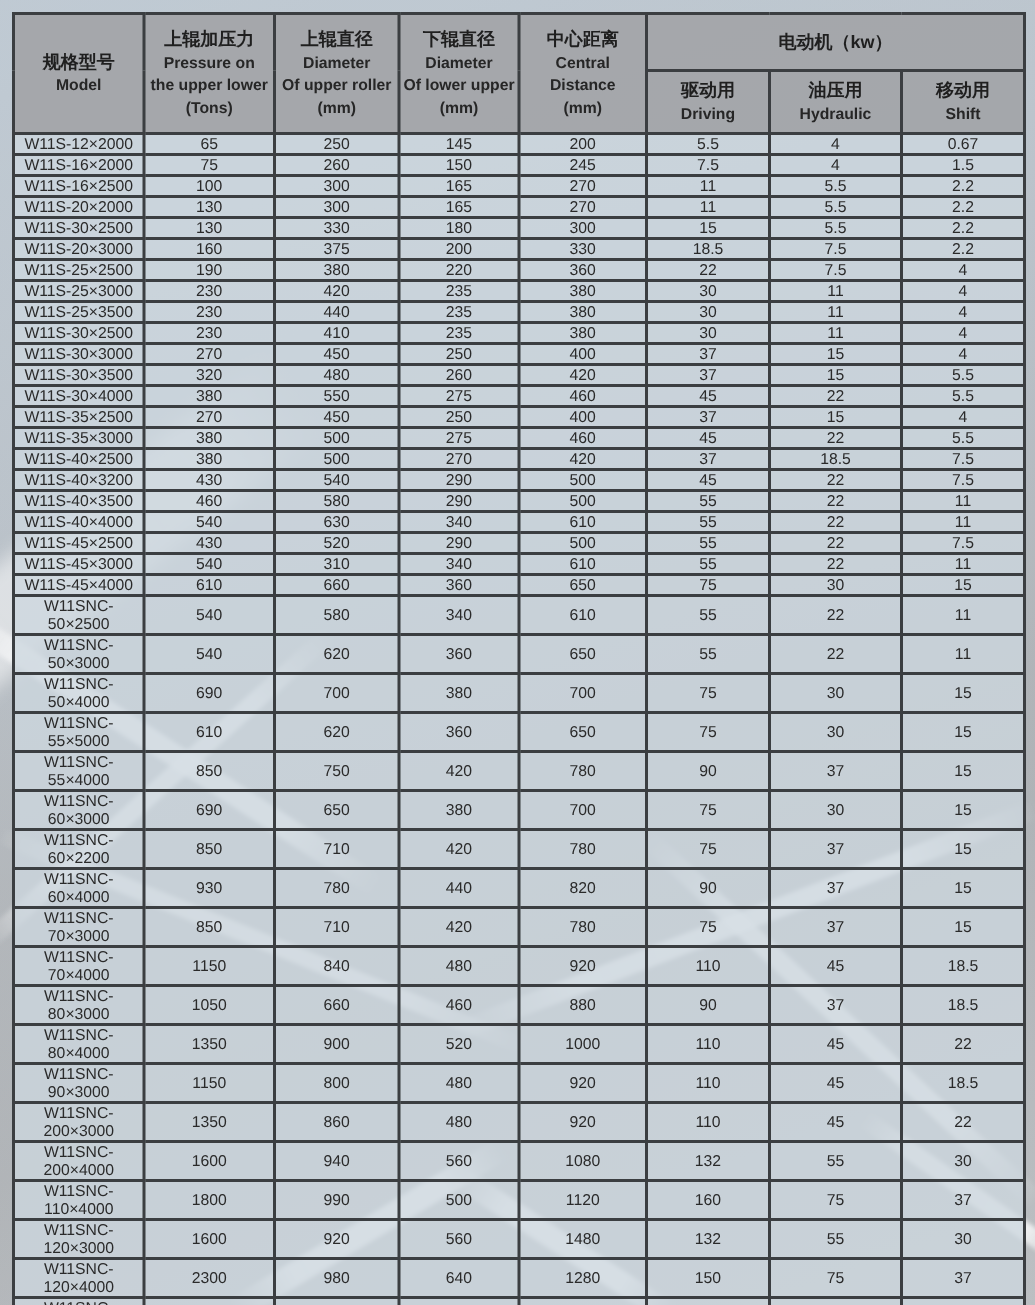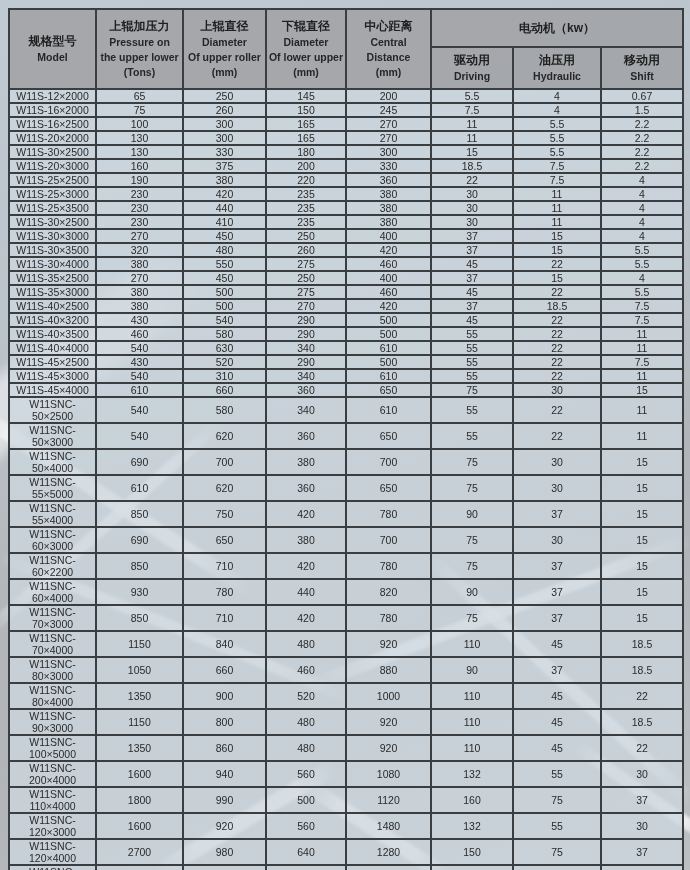--- a/index.html
+++ b/index.html
@@ -466,21 +466,21 @@
     <td>W11SNC-90×3000</td>
     <td>1150</td>
     <td>800</td>
     <td>480</td>
     <td>920</td>
     <td>110</td>
     <td>45</td>
     <td>18.5</td>
   </tr>
       <tr>
-    <td>W11SNC-100×5000</td>
+    <td>W11SNC-200×3000</td>
     <td>1350</td>
     <td>860</td>
     <td>480</td>
     <td>920</td>
     <td>110</td>
     <td>45</td>
     <td>22</td>
   </tr>
       <tr>
     <td>W11SNC-200×4000</td>
@@ -507,21 +507,21 @@
     <td>1600</td>
     <td>920</td>
     <td>560</td>
     <td>1480</td>
     <td>132</td>
     <td>55</td>
     <td>30</td>
   </tr>
       <tr>
     <td>W11SNC-120×4000</td>
-    <td>2700</td>
+    <td>2300</td>
     <td>980</td>
     <td>640</td>
     <td>1280</td>
     <td>150</td>
     <td>75</td>
     <td>37</td>
   </tr>
       <tr>
     <td>W11SNC-150×3000</td>
     <td>2300</td>

